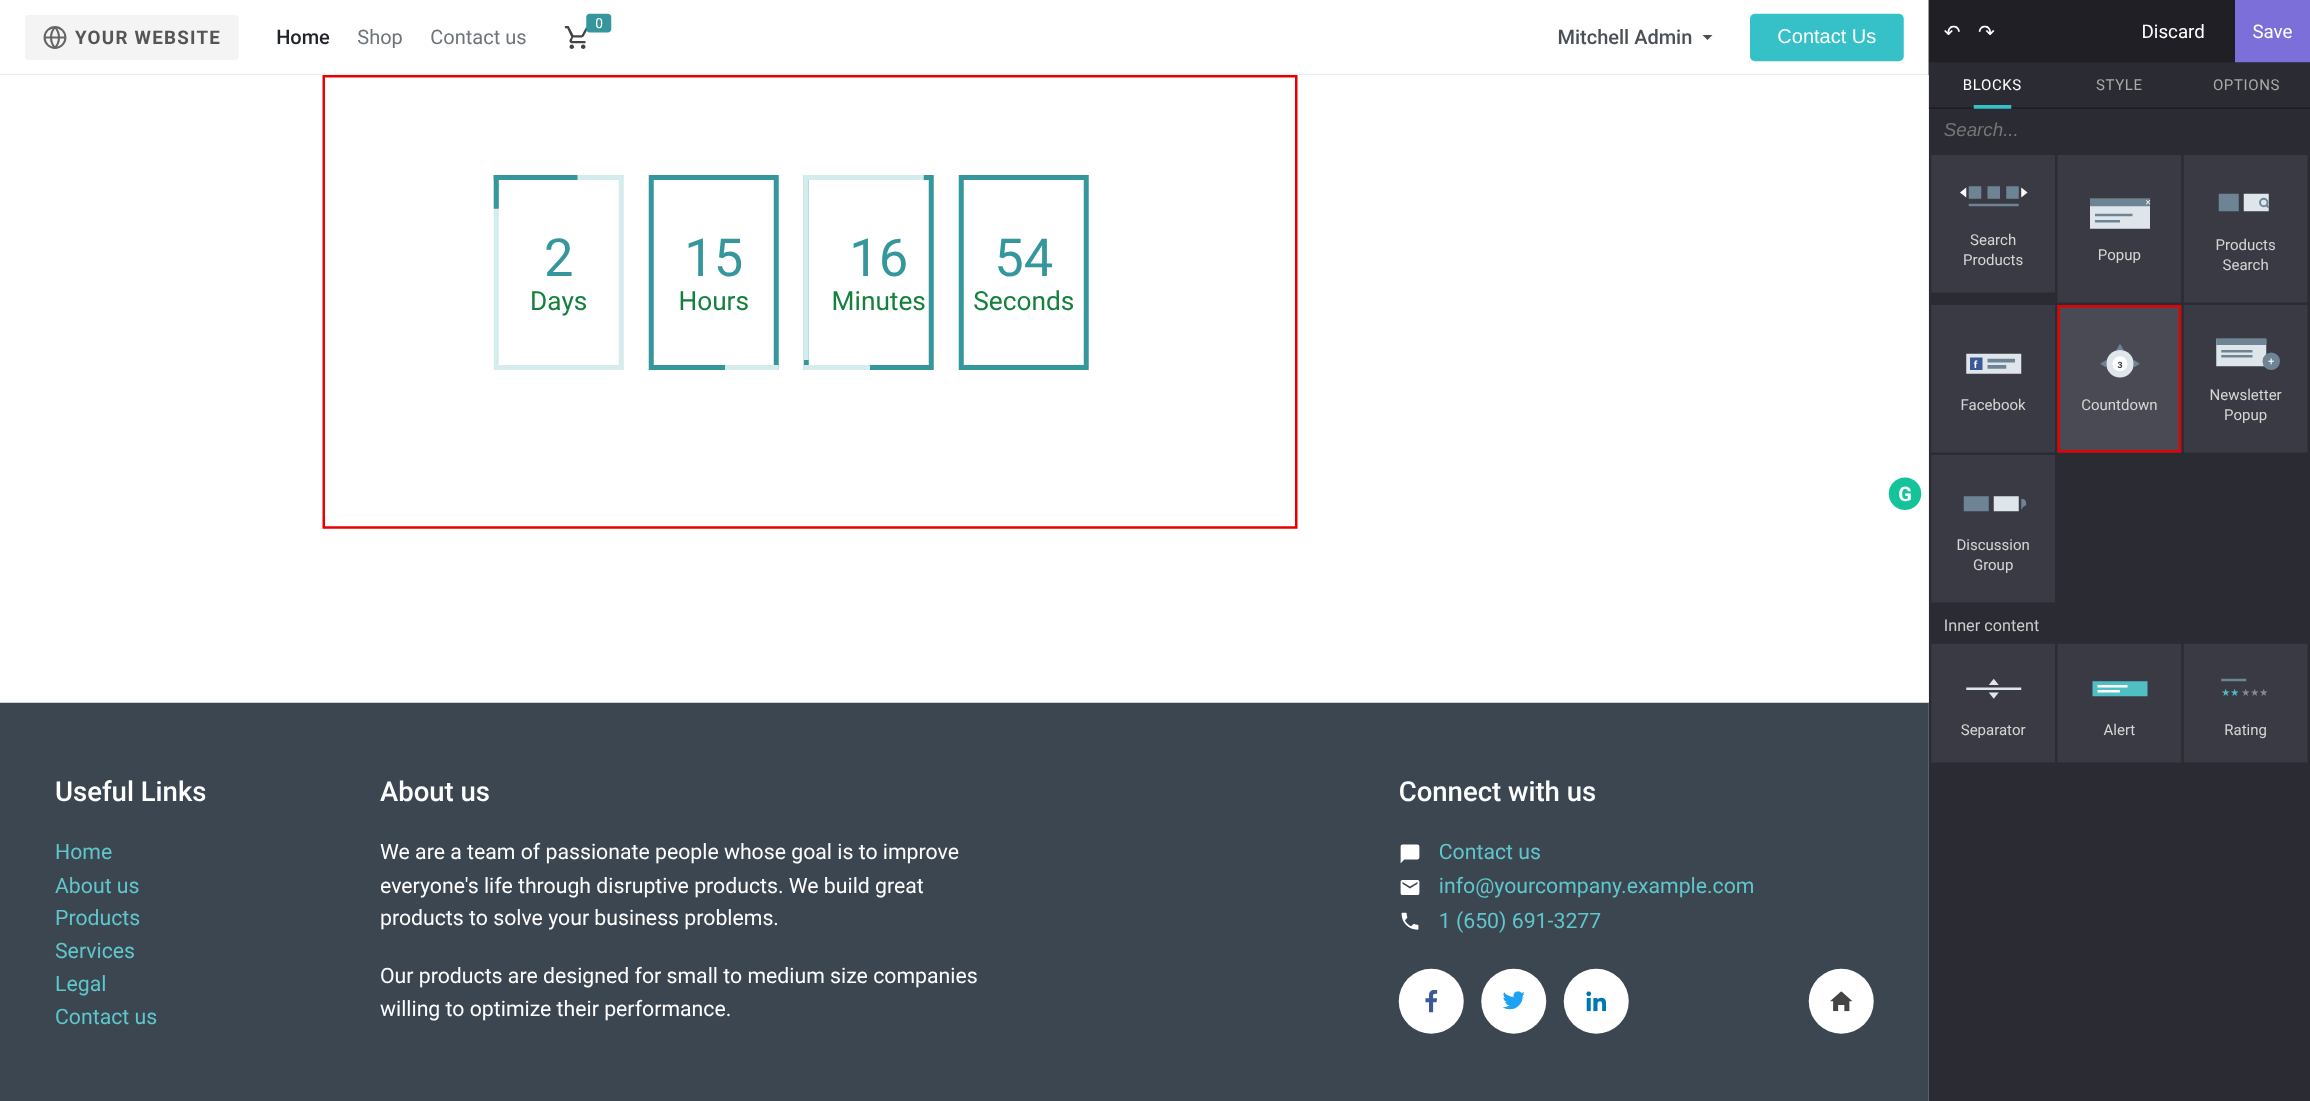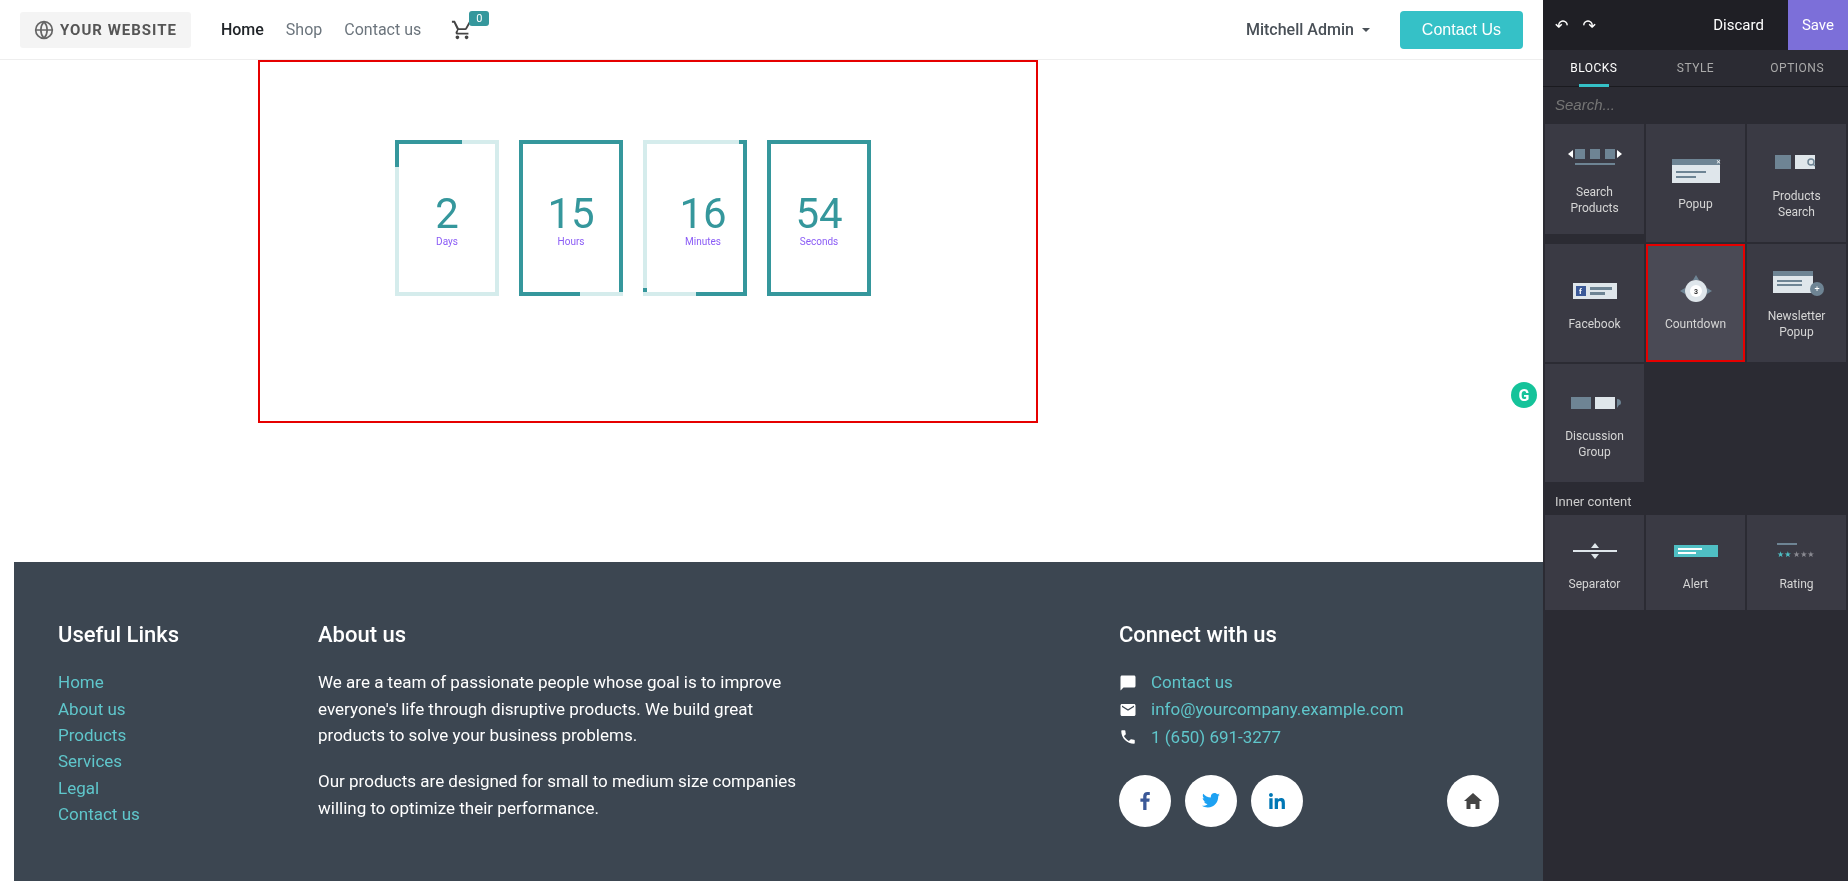--- a/index.html
+++ b/index.html
@@ -39,25 +39,25 @@
     .c2 { border: 4px solid #35979c; }
     .c2 .bb { position: absolute; bottom: -4px; right: -4px; height: 4px; width: 45%; background: #d5ecec; }
     
     .c3 { border: 4px solid #35979c; padding-left: 16px; }
     .c3 .bt { position: absolute; top: -4px; left: -4px; height: 4px; width: 100%; background: #d5ecec; }
     .c3 .bl { position: absolute; top: -4px; left: -4px; width: 4px; height: 100%; background: #d5ecec; }
     .c3 .bbp { position: absolute; bottom: -4px; left: -4px; height: 4px; width: 55%; background: #d5ecec; }
     
     .c4 { border: 4px solid #35979c; }
     .count-num { font-size: 42px; color: #35979c; font-weight: 400; }
-    .count-label { font-size: 10px; color: #8b5cf6; margin-top: -2px; }
+    .count-label { font-size: 21px; color: #15803d; margin-top: -2px; }
     .grammarly-badge { position: absolute; right: 6px; top: 322px; width: 26px; height: 26px; background: #15c39a; border-radius: 50%; display: flex; align-items: center; justify-content: center; color: #fff; font-weight: bold; font-size: 16px; }
     
     
-    .footer { background: #3c4651; color: #fff; padding: 60px 44px 40px; display: flex; gap: 60px; font-size: 17px; margin-left: 14px; }
+    .footer { background: #3c4651; color: #fff; padding: 60px 44px 40px; display: flex; gap: 60px; font-size: 17px; }
     .footer-col h3 { font-size: 22px; font-weight: 500; margin-bottom: 22px; }
     .footer-col.links { width: 200px; }
     .footer-col.about { width: 480px; }
     .footer-col.connect { margin-left: auto; width: 380px; }
     .footer-link { color: #5fc6cb; display: block; line-height: 1.55; cursor: pointer; }
     .footer-text { line-height: 1.55; margin-bottom: 20px; }
     .connect-row { display: flex; align-items: center; gap: 14px; line-height: 1.6; }
     .connect-row a { color: #5fc6cb; }
     .connect-icon { width: 18px; display: inline-block; }
     .socials { display: flex; gap: 14px; margin-top: 24px; align-items: center; }

